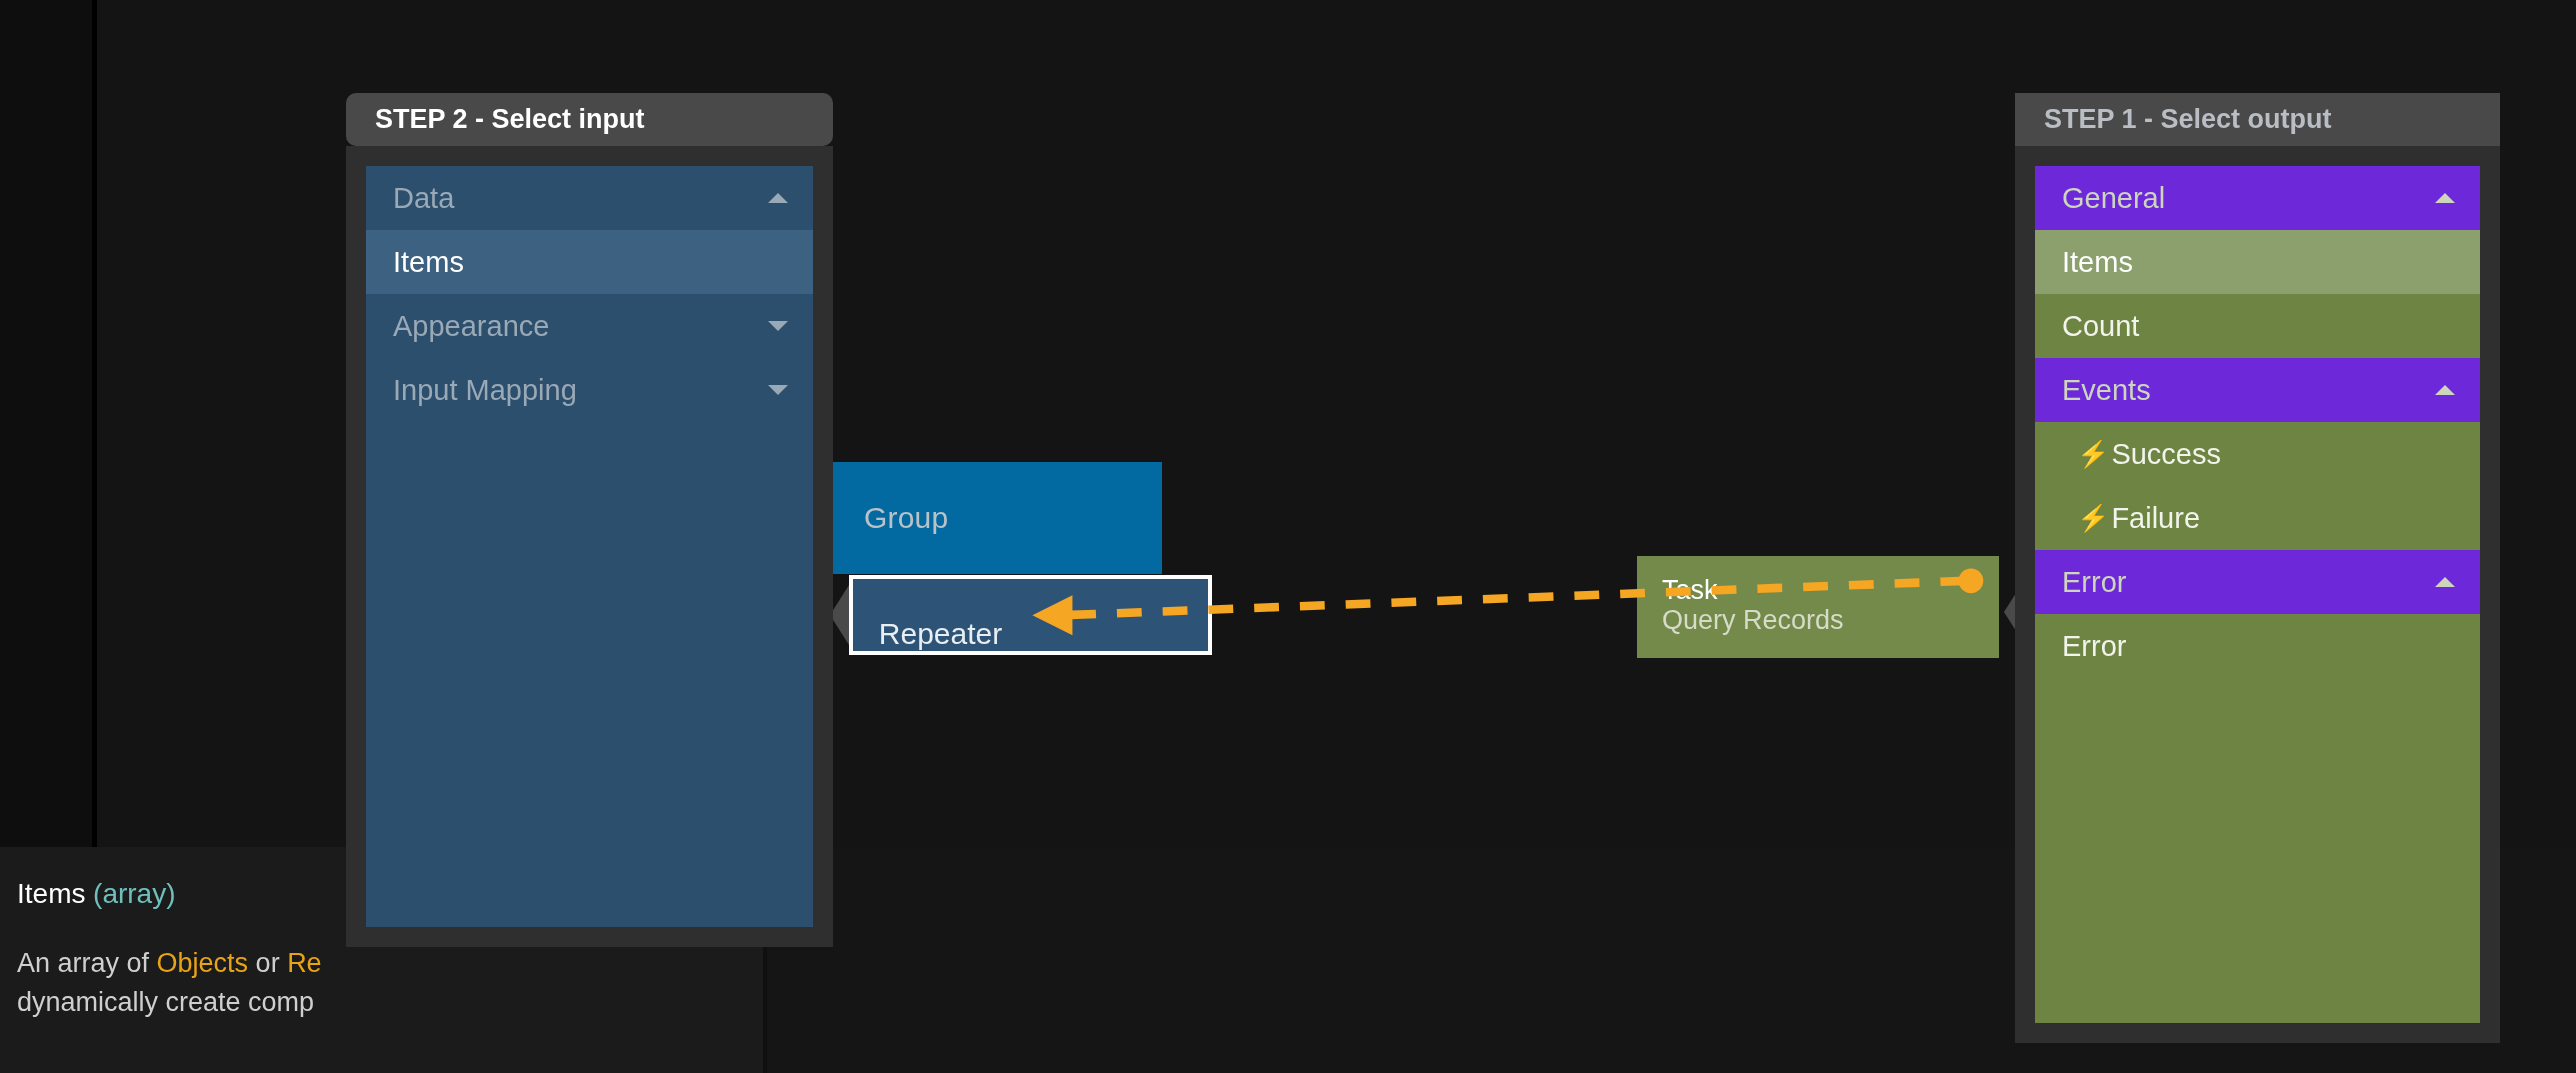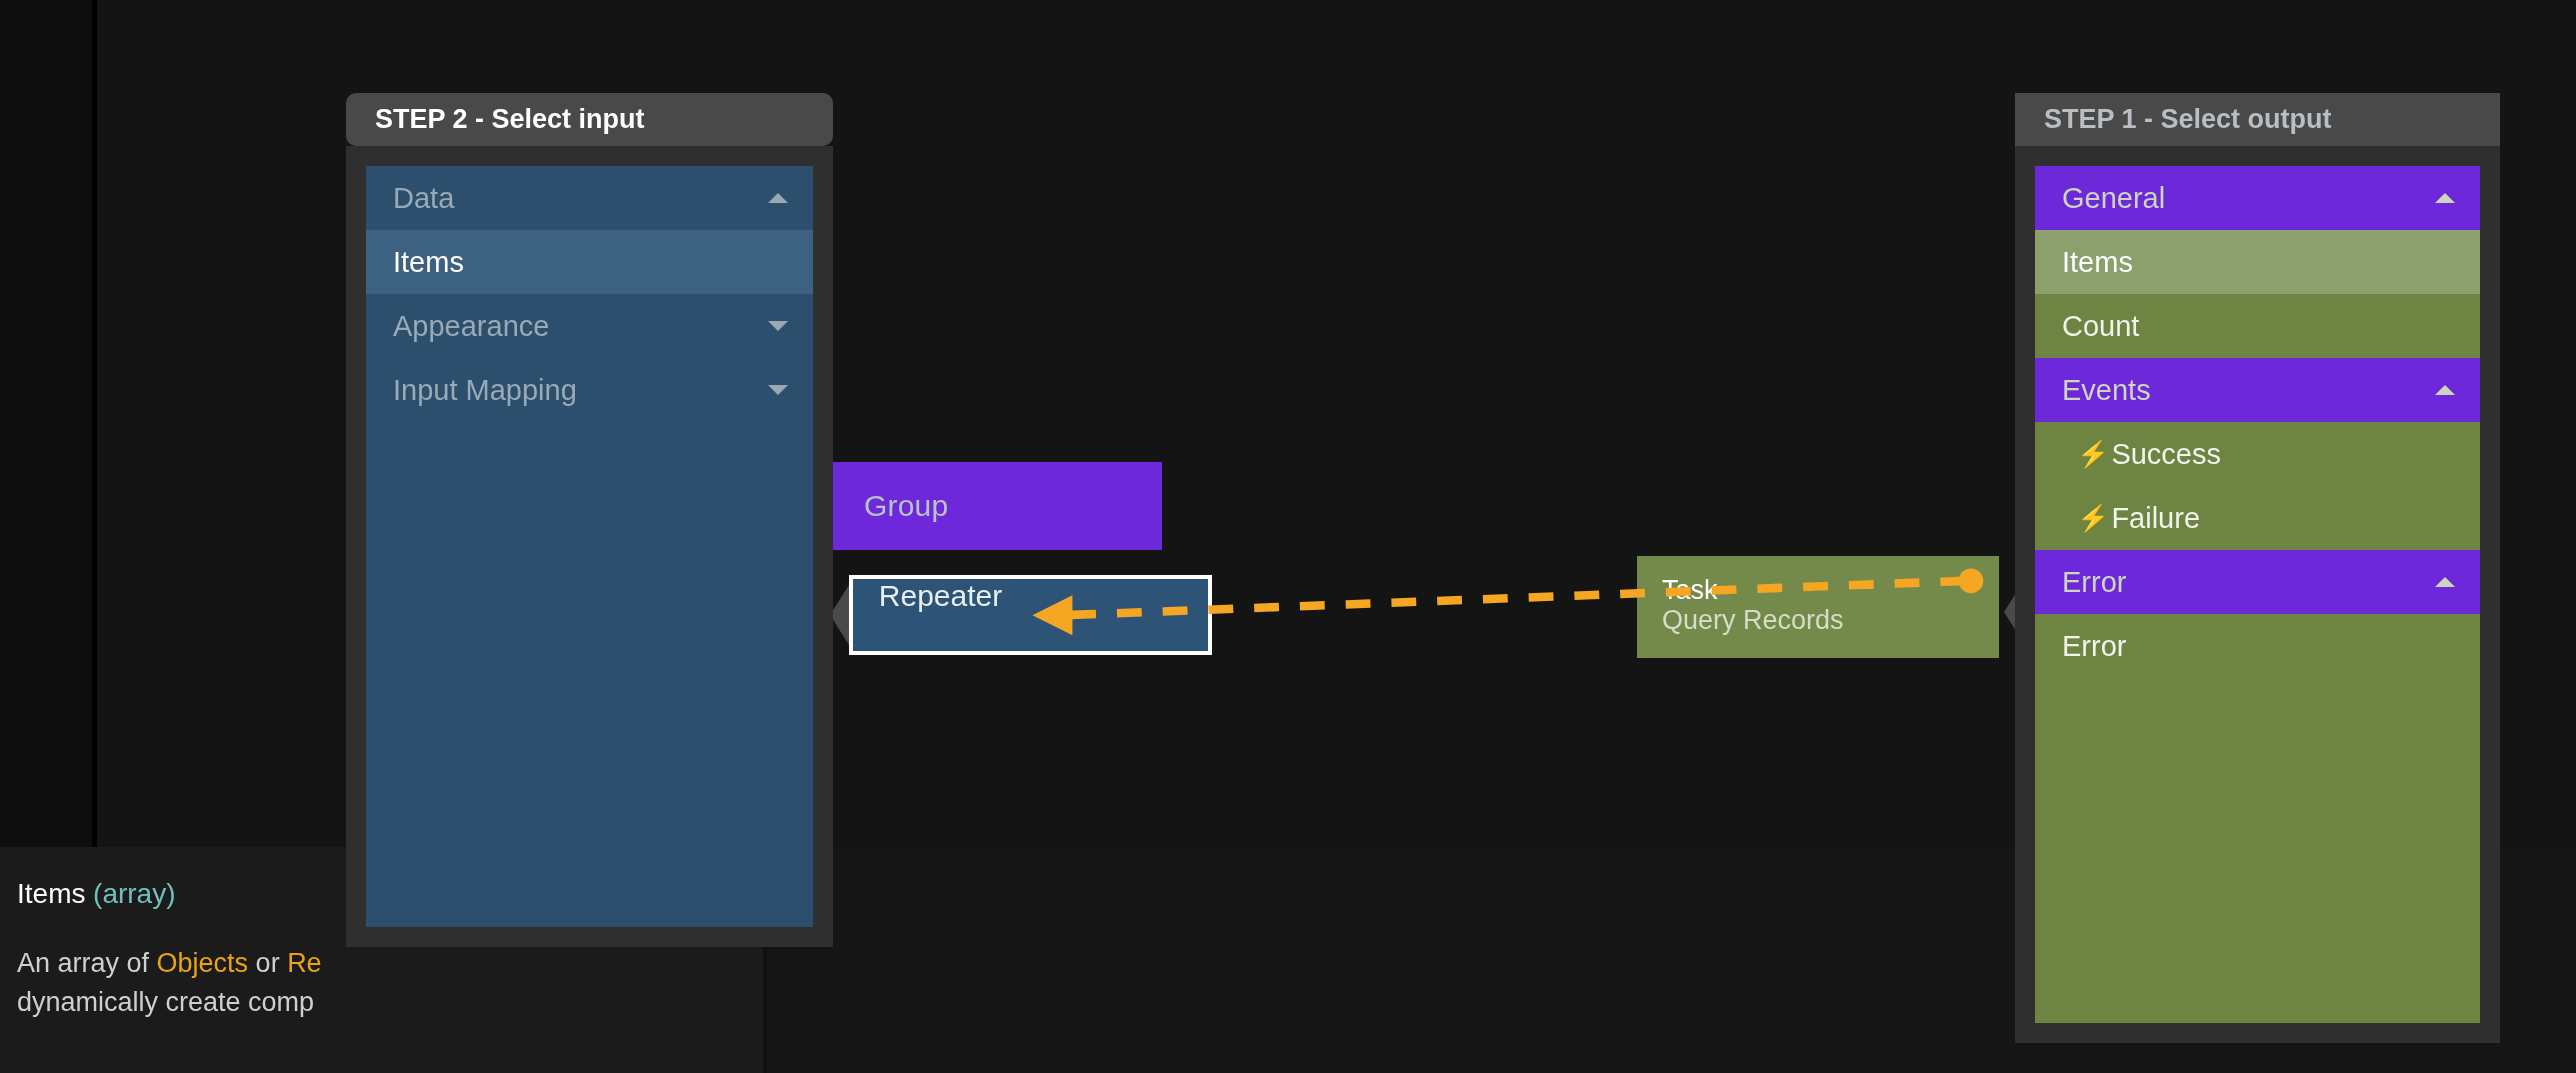--- a/index.html
+++ b/index.html
@@ -58,42 +58,42 @@
 
   
   .node {
     position: absolute;
     display: flex;
     flex-direction: column;
     justify-content: center;
   }
   .node-group {
     left: 828px; top: 462px;
-    width: 334px; height: 88px;
-    background: #6d28d9;
+    width: 334px; height: 112px;
+    background: #0369a1;
     padding-left: 36px;
   }
   .node-group .node-title {
     font-size: 30px;
     color: #b9c2c9;
     letter-spacing: 0.2px;
   }
 
   .node-repeater-wrap {
     position: absolute;
     left: 849px; top: 575px;
     width: 363px; height: 80px;
     background: #ffffff;
     padding: 3.8px;
   }
   .node-repeater {
     width: 100%; height: 100%;
     background: #2d5477;
     display: flex;
-    align-items: flex-start;
+    align-items: flex-end;
     padding-left: 26px;
   }
   .node-repeater .node-title {
     font-size: 30px;
     color: #e9eef2;
   }
 
   .node-task {
     left: 1637px; top: 556px;
     width: 362px; height: 102px;

